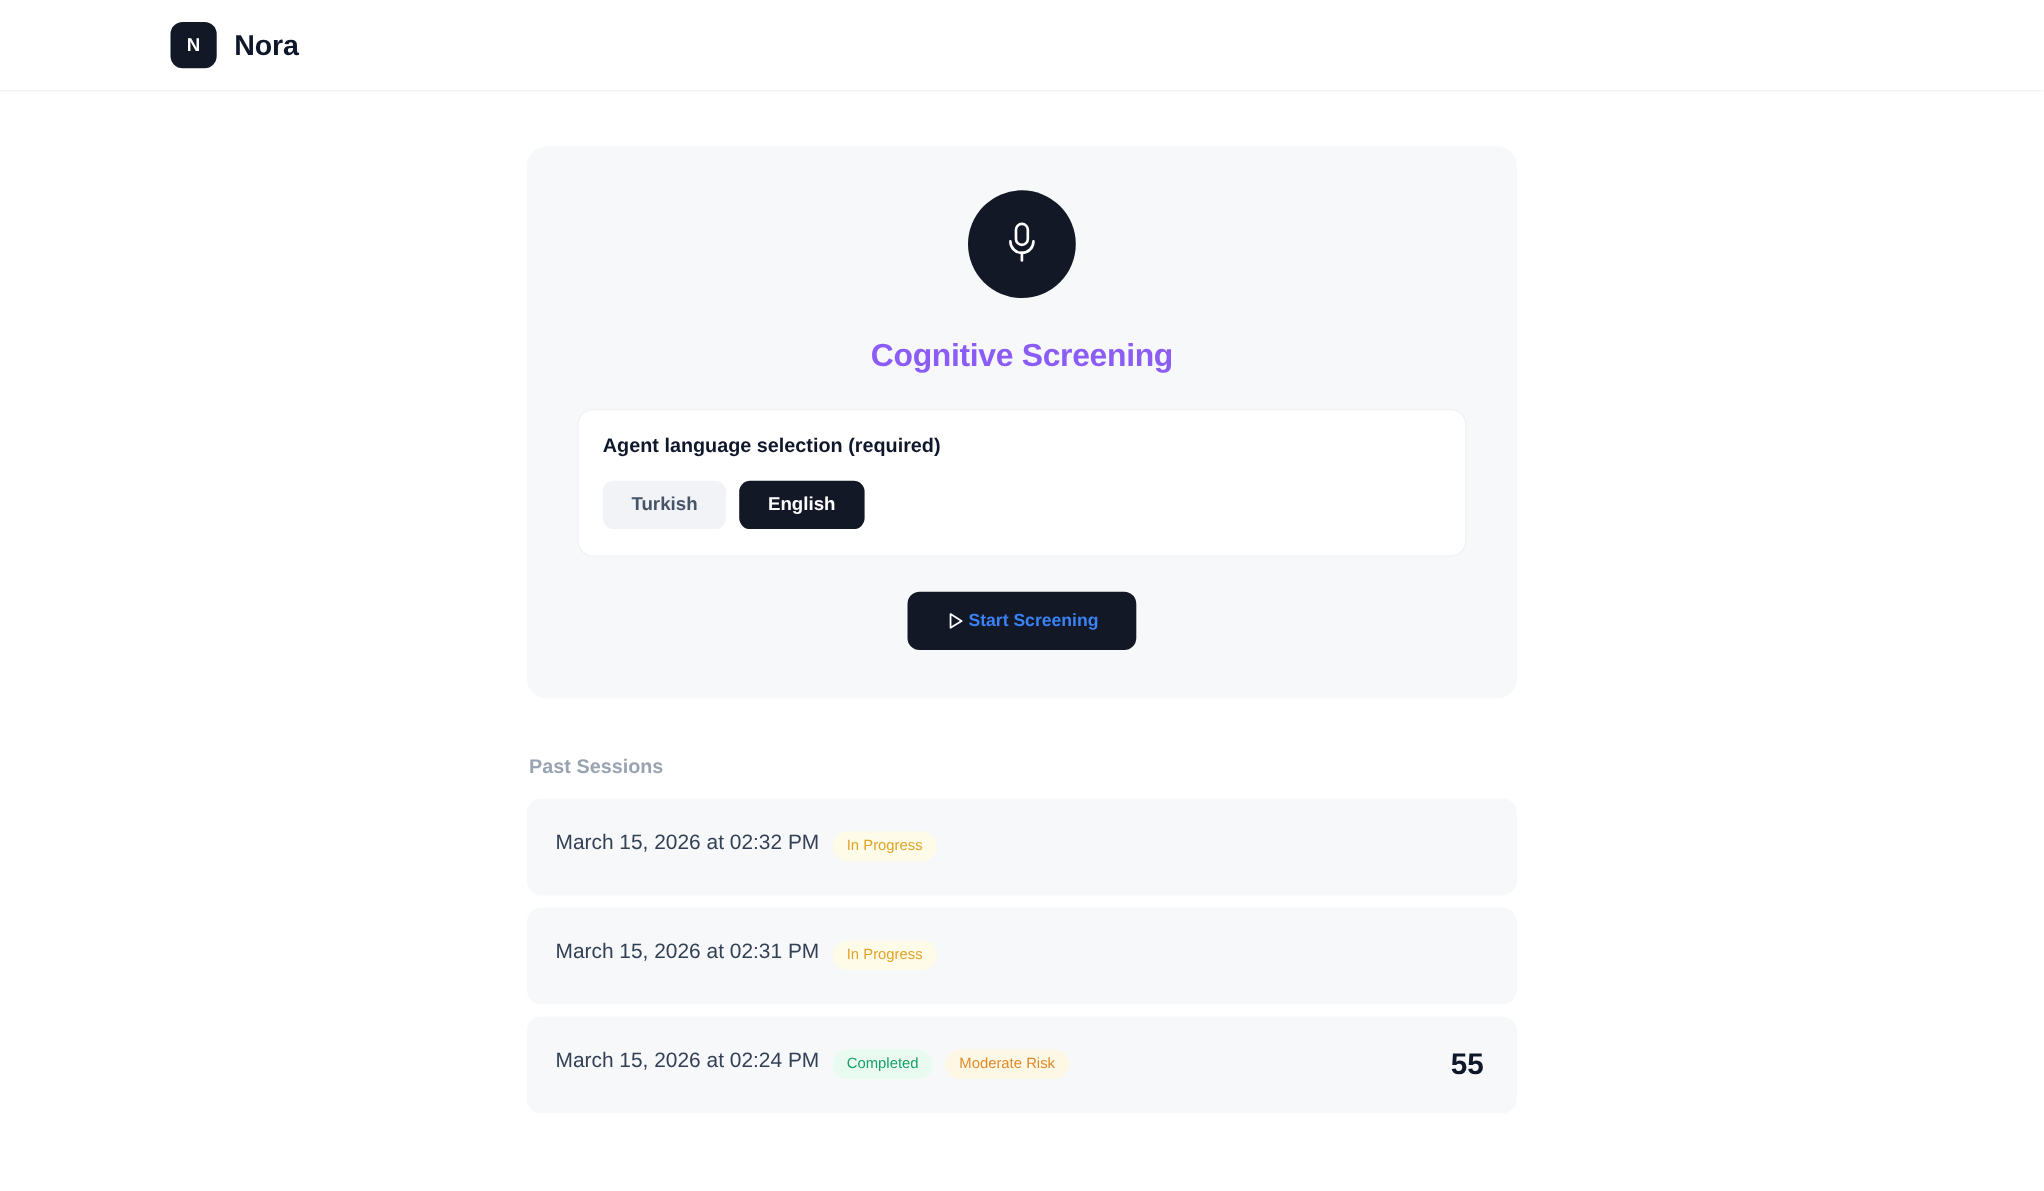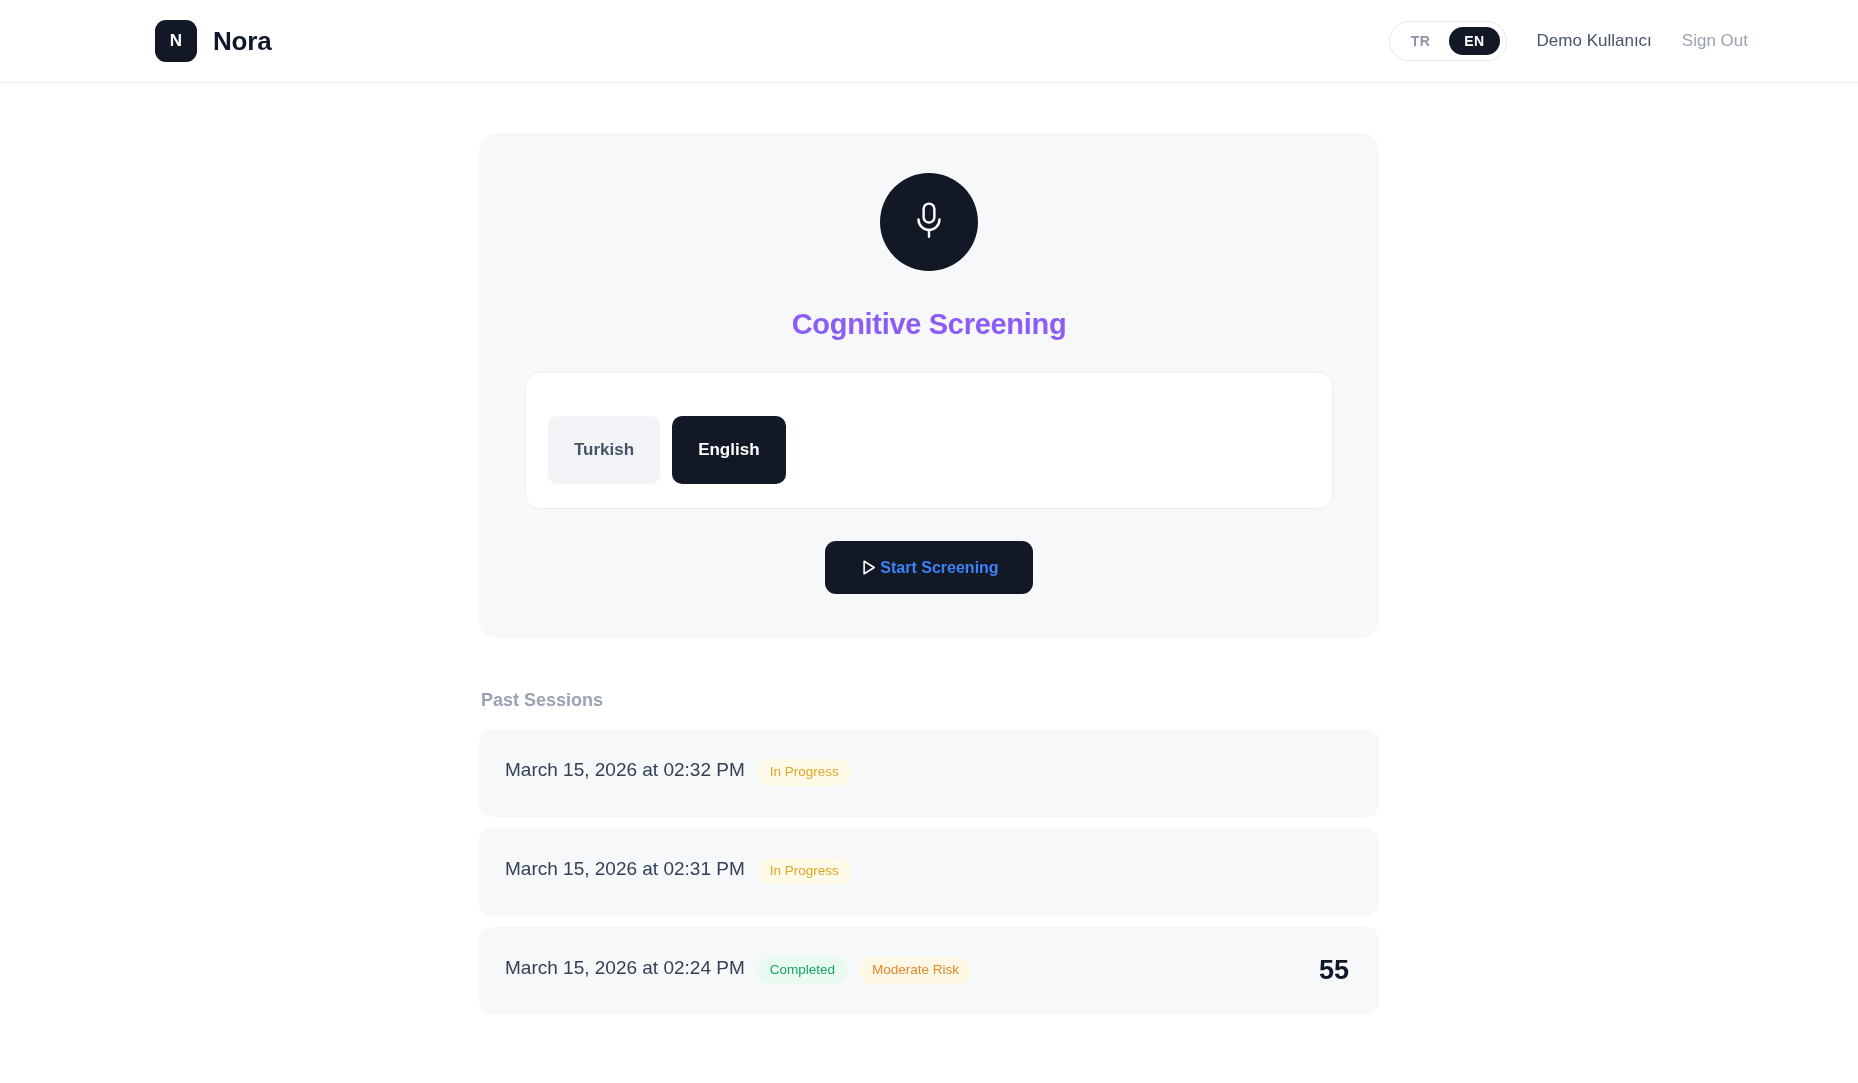--- a/index.html
+++ b/index.html
@@ -147,21 +147,21 @@
   }
   .lang-choices {
     display: flex;
     gap: 12px;
     margin-top: 21px;
   }
   .lang-choice {
     font-family: inherit;
     font-size: 17px;
     font-weight: 700;
-    padding: 24px 26px;
+    padding: 12px 26px;
     border-radius: 10px;
     border: none;
     cursor: pointer;
     background: #f1f3f6;
     color: #475569;
     line-height: 1.2;
   }
   .lang-choice.is-selected {
     background: #121826;
     color: #ffffff;
@@ -232,45 +232,38 @@
 <body>
 
 <header class="app-header">
   <div class="brand">
     <span class="brand-mark">N</span>
     <span class="brand-name">Nora</span>
   </div>
 
   <div class="header-spacer"></div>
 
-  <div class="header-right">
-    <div class="lang-toggle">
-      <button class="lang-opt">TR</button>
-      <button class="lang-opt is-active">EN</button>
-    </div>
-    <span class="user-name">Demo Kullanıcı</span>
-    <a class="sign-out">Sign Out</a>
-  </div>
 </header>
 
 <main class="page">
 
   <section class="hero-card">
 
     <div class="mic-badge">
       <svg width="34" height="44" viewBox="0 0 24 30" fill="none" stroke="#ffffff" stroke-width="1.7" stroke-linecap="round" stroke-linejoin="round" aria-hidden="true">
         <rect x="8.2" y="2" width="7.6" height="13.4" rx="3.8"></rect>
         <path d="M4.6 13.2a7.4 7.4 0 0 0 14.8 0"></path>
         <line x1="12" y1="20.6" x2="12" y2="25.4"></line>
       </svg>
     </div>
 
     <h1 class="hero-title">Cognitive Screening</h1>
 
     <div class="lang-panel">
+      <div class="lang-panel-title">Agent language selection (required)</div>
       <div class="lang-choices">
         <button class="lang-choice">Turkish</button>
         <button class="lang-choice is-selected">English</button>
       </div>
     </div>
 
     <button class="start-btn">
       <span style="display:flex;">
         <svg width="19" height="19" viewBox="0 0 20 20" fill="none" stroke="#ffffff" stroke-width="1.7" stroke-linecap="round" stroke-linejoin="round" aria-hidden="true">
           <path d="M5.4 3.4 16 10 5.4 16.6Z"></path>

